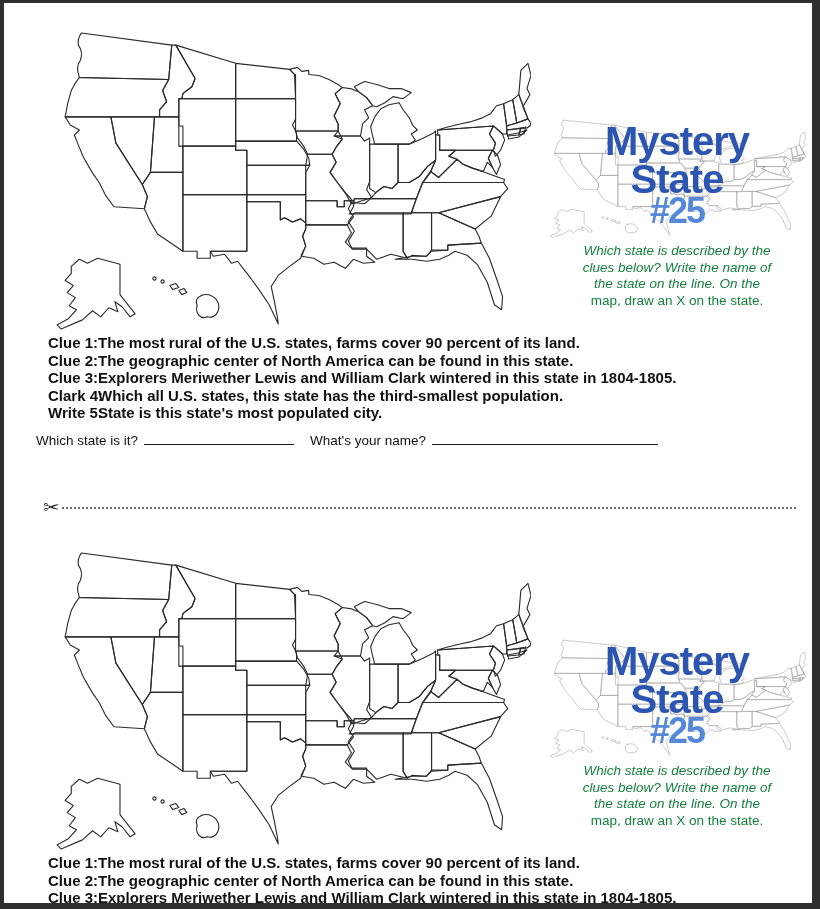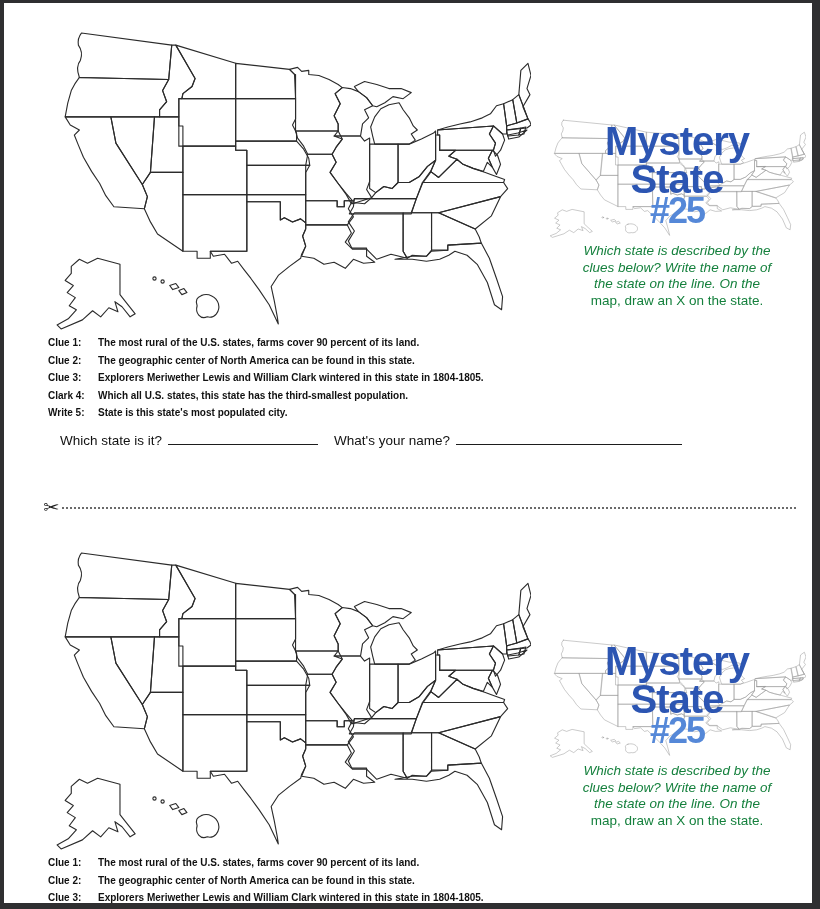--- a/index.html
+++ b/index.html
@@ -31,25 +31,25 @@
   .logo-number{
     font-weight:bold;font-size:36px;letter-spacing:-2px;margin-top:-6px;
     color:var(--number-blue,#5588d8);
   }
   .instructions{
     position:absolute;left:542px;top:240px;width:262px;
     text-align:center;font-size:13.5px;line-height:16.5px;color:#15803d;
   }
   .instructions .ital{font-style:italic;}
 
-  .clues{position:absolute;left:44px;top:331px;width:740px;font-size:10px;font-weight:bold;color:#111;}
+  .clues{position:absolute;left:44px;top:331px;width:740px;font-size:15px;font-weight:bold;color:#111;}
   .clue-row{display:flex;line-height:17.6px;white-space:nowrap;}
   .clue-label{width:50px;flex:0 0 50px;}
 
-  .answer-row{position:absolute;left:56px;top:428px;width:740px;font-size:13.5px;color:#111;white-space:nowrap;}
+  .answer-row{position:absolute;left:32px;top:428px;width:740px;font-size:13.5px;color:#111;white-space:nowrap;}
   .blank{display:inline-block;border-bottom:1.5px solid #1d1d1d;height:13px;vertical-align:baseline;}
   .blank.state{width:150px;margin-left:6px;margin-right:16px;}
   .blank.name{width:226px;margin-left:6px;}
 
   .copyright{position:absolute;left:44px;top:456px;width:740px;font-size:11px;color:#222;}
 
   .divider{position:absolute;left:40px;top:494px;width:752px;display:flex;align-items:center;}
   .scissors{font-size:17px;color:#1b1b1b;flex:0 0 auto;transform:scaleX(1.15);}
   .cutline{flex:1 1 auto;border-top:2px dotted #6a6a6a;margin-left:4px;height:0;}
 

